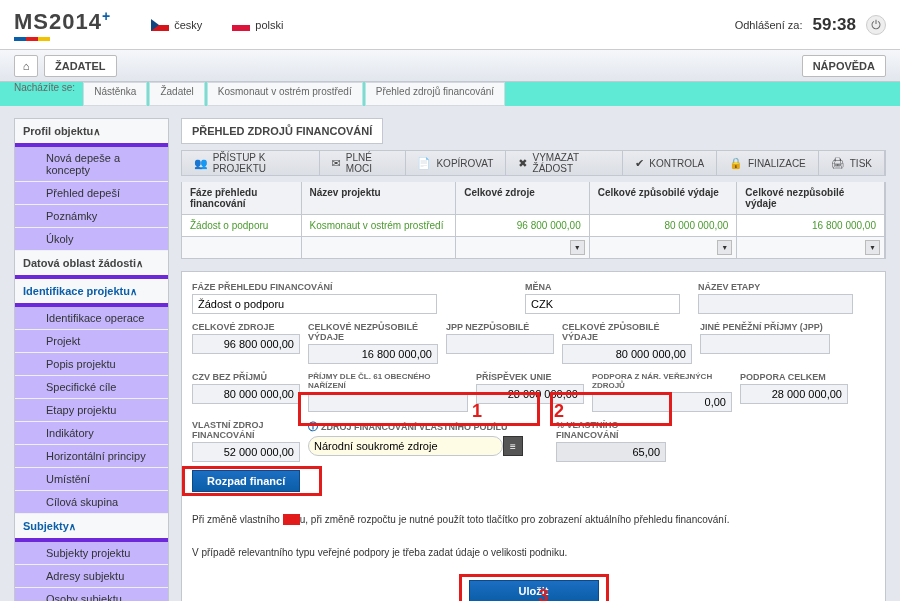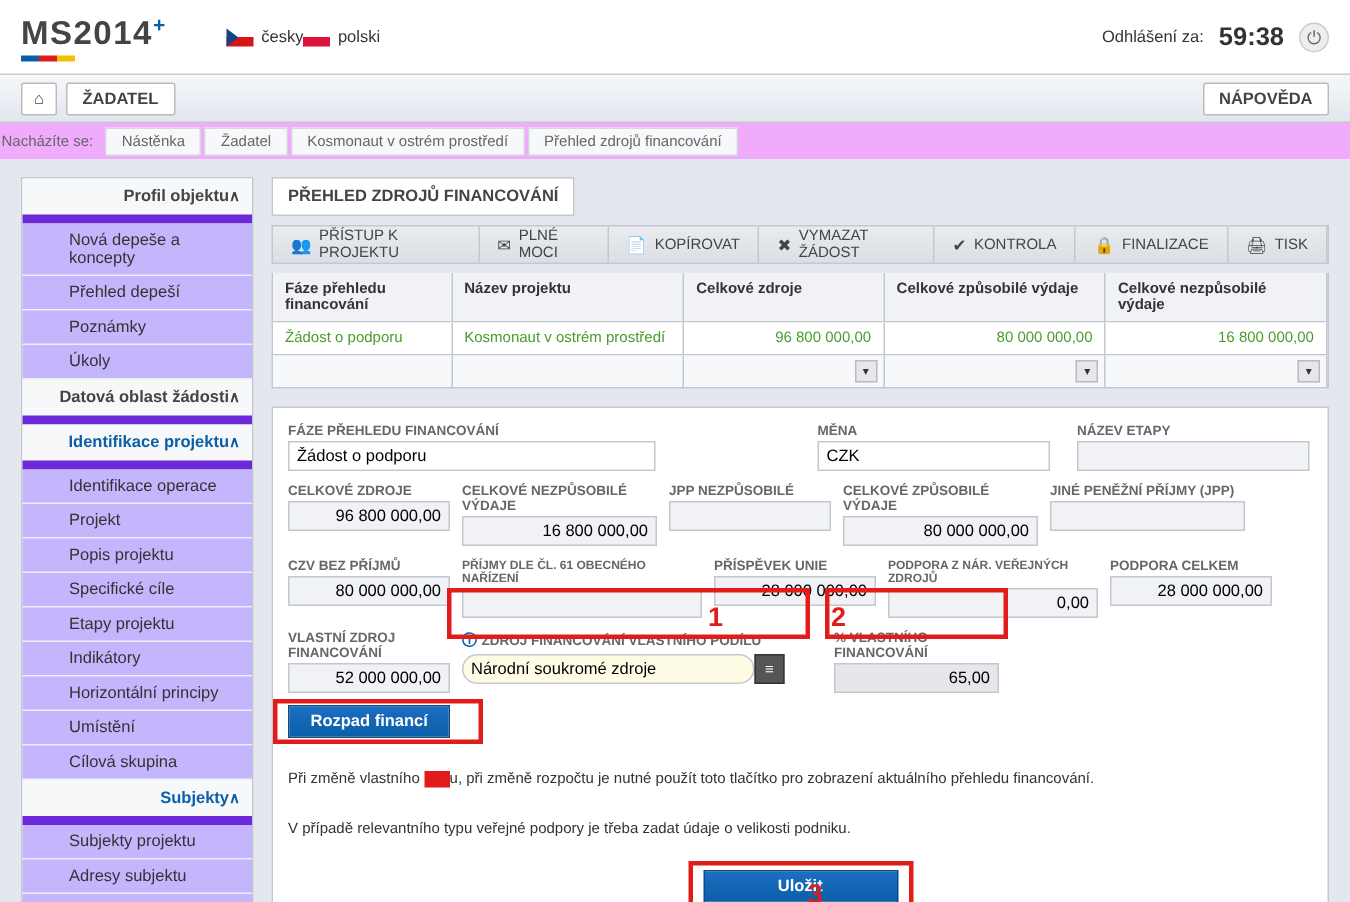--- a/index.html
+++ b/index.html
@@ -2,39 +2,39 @@
 <html><head>
 <meta charset="utf-8">
 <style>
 * { box-sizing: border-box; margin: 0; padding: 0; }
 body { font-family: Arial, sans-serif; font-size: 11px; background: #e4e7ed; color: #333; }
 .top-bar { background: #fff; height: 50px; display: flex; align-items: center; padding: 0 14px; border-bottom: 1px solid #ccc; }
 .logo { font-size: 22px; font-weight: bold; color: #444; letter-spacing: 1px; display:flex;flex-direction:column;align-items:flex-start;}
 .logo .plus { color: #0b5ea8; vertical-align: super; font-size: 14px; }
 .logo-stripes{display:flex;gap:0;margin-top:2px;}
 .logo-stripes span{width:12px;height:4px;}
-.flags { margin-left: 40px; display: flex; gap: 0; align-items: center; }
+.flags { margin-left: 40px; display: flex; gap: 30px; align-items: center; }
 .flag { display: flex; align-items: center; gap: 5px; cursor: pointer; }
 .flag-cz { width: 18px; height: 12px; background: linear-gradient(to bottom, #fff 50%, #d7141a 50%); position: relative; }
 .flag-cz::before { content: ""; position: absolute; left: 0; top: 0; border-top: 6px solid transparent; border-bottom: 6px solid transparent; border-left: 8px solid #11457e; }
 .flag-pl { width: 18px; height: 12px; background: linear-gradient(to bottom, #fff 50%, #dc143c 50%); }
 .top-right { margin-left: auto; display: flex; align-items: center; gap: 10px; }
 .timer-label { font-size: 11px; }
 .timer-val { font-weight: bold; font-size: 17px; }
 .power-btn { width: 20px; height: 20px; border-radius: 50%; background: #eee; border: 1px solid #ccc; display:flex;align-items:center;justify-content:center;font-size:12px;color:#666;cursor:pointer;}
 .menu-bar { background: linear-gradient(#f5f7fa,#e2e6ed); height: 32px; display: flex; align-items: center; padding: 0 14px; gap: 6px; border-bottom:1px solid #c3c8d0;}
 .home-btn, .zadatel-btn, .napoveda-btn { background:#fff; border:1px solid #bbb; height:22px; display:flex;align-items:center;padding:0 10px;font-weight:bold;font-size:11px;cursor:pointer;border-radius:2px;color:#444;}
 .home-btn{width:24px;padding:0;justify-content:center;}
 .napoveda-btn{margin-left:auto;}
-.breadcrumb { height: 24px; background: #f0abfc; display:flex;align-items:center;padding:0 1px;gap:0;color:#666;font-size:10px;}
+.breadcrumb { height: 24px; background: #5eead4; display:flex;padding:0 14px;gap:0;color:#666;font-size:10px;}
 .breadcrumb .bc-label{margin-right:8px;}
 .breadcrumb .bc-item{background:#f7f8fa;border:1px solid #d5d9df;padding:3px 10px;margin-right:2px;cursor:pointer;}
 .layout{display:flex;gap:12px;padding:12px 14px;align-items:flex-start;}
 .sidebar{width:155px;background:#fff;border:1px solid #c3c8d0;}
-.sb-group-hdr{display:flex;justify-content:flex-end;align-items:center;padding:6px 8px;font-weight:bold;color:#444;border-bottom:6px solid #6d28d9;cursor:pointer;background:#f7f8fa;}
+.sb-group-hdr{display:flex;justify-content:flex-start;align-items:center;padding:6px 8px;font-weight:bold;color:#444;border-bottom:4px solid #6d28d9;cursor:pointer;background:#f7f8fa;}
 .sb-group-hdr.blue{color:#0b5ea8;}
 .sb-caret{font-size:10px;}
 .sb-item{padding:5px 8px 5px 31px;border-bottom:1px solid #eef0f3;cursor:pointer;background:#c4b5fd;}
 .main{flex:1;display:flex;flex-direction:column;gap:6px;}
 .panel-title{background:#fff;border:1px solid #c3c8d0;padding:6px 10px;font-weight:bold;color:#444;display:inline-block;width:fit-content;}
 .toolbar{background:linear-gradient(#e9ebef,#dbdee4);border:1px solid #c3c8d0;display:flex;height:26px;}
 .tb-btn{display:flex;align-items:center;gap:5px;padding:0 12px;border-right:1px solid #c3c8d0;cursor:pointer;font-size:10px;color:#444;}
 .tb-ic{font-size:11px;}
 .grid-head{display:flex;background:#f0f2f5;border:1px solid #c3c8d0;border-top:0;}
 .gh-cell{padding:5px 8px;font-weight:bold;font-size:10px;border-right:1px solid #c3c8d0;}
@@ -219,21 +219,21 @@
       </div>
     </div>
 
     <div class="form-area" style="position:relative;">
 
       <div class="frow">
         <div class="fgroup" style="width:245px">
           <span class="flabel">FÁZE PŘEHLEDU FINANCOVÁNÍ</span>
           <input class="finput white" value="Žádost o podporu" style="">
         </div>
-        <div class="fgroup" style="width:155px;margin-left:100px">
+        <div class="fgroup" style="width:155px;margin-left:80px">
           <span class="flabel">MĚNA</span>
           <input class="finput white" value="CZK" style="">
         </div>
         <div class="fgroup" style="width:155px;margin-left:10px">
           <span class="flabel">NÁZEV ETAPY</span>
           <input class="finput" value="" style="">
         </div>
       </div>
 
       <div class="frow">

